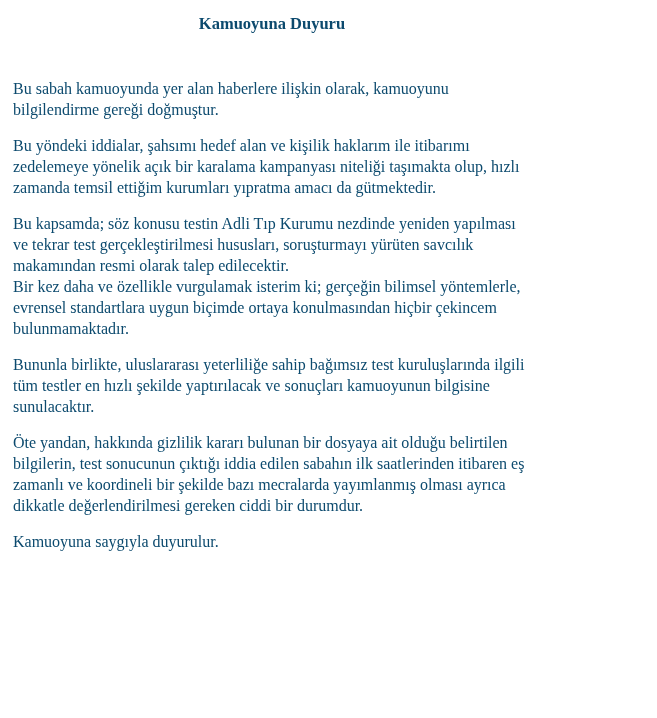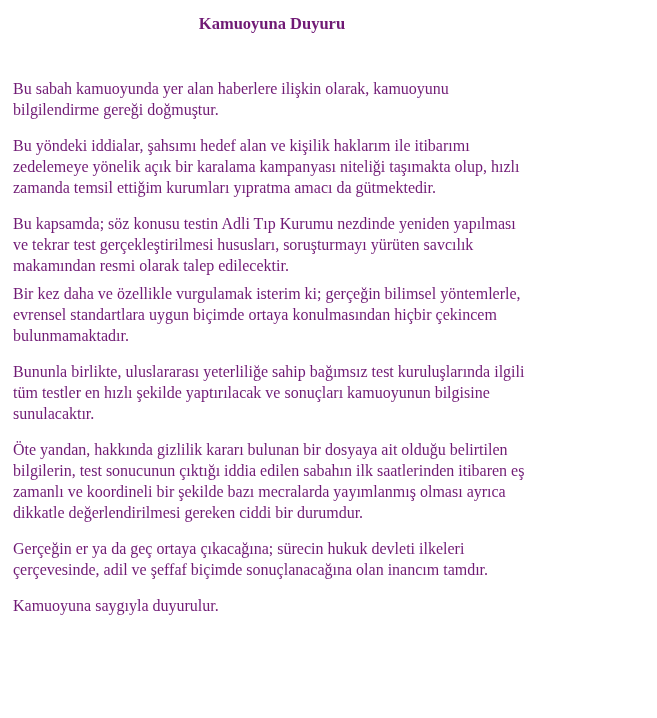--- a/index.html
+++ b/index.html
@@ -5,38 +5,38 @@
   html, body {
     margin: 0;
     padding: 0;
     background: #ffffff;
   }
   .page {
     width: 544px;
     height: 718px;
     box-sizing: border-box;
     background: #ffffff;
-    color: #701a75;
+    color: #0c4a6e;
     font-family: "Liberation Serif", "DejaVu Serif", serif;
     font-size: 16px;
     line-height: 21px;
     padding: 13px 13px 10px 13px;
     overflow: hidden;
   }
   .doc-title {
     text-align: center;
     font-weight: bold;
     font-size: 16.5px;
     margin: 0 0 44px 0;
   }
   .para {
     margin: 0 0 15px 0;
   }
   .para.no-gap-after {
-    margin-bottom: 7px;
+    margin-bottom: 0;
   }
   .bold-word {
     font-weight: bold;
   }
   .closing {
     text-align: left;
     margin: 0;
   }
 </style>
 </head>
@@ -53,17 +53,16 @@
 
 
   <p class="para no-gap-after">Bu kapsamda; söz konusu testin Adli Tıp Kurumu nezdinde yeniden yapılması ve tekrar test gerçekleştirilmesi hususları, soruşturmayı yürüten savcılık makamından resmi olarak talep edilecektir.</p>
 
   <p class="para">Bir kez daha ve özellikle vurgulamak isterim ki; gerçeğin bilimsel yöntemlerle, evrensel standartlara uygun biçimde ortaya konulmasından hiçbir çekincem bulunmamaktadır.</p>
 
   <p class="para">Bununla birlikte, uluslararası yeterliliğe sahip bağımsız test kuruluşlarında ilgili tüm testler en hızlı şekilde yaptırılacak ve sonuçları kamuoyunun bilgisine sunulacaktır.</p>
 
   <p class="para">Öte yandan, hakkında gizlilik kararı bulunan bir dosyaya ait olduğu belirtilen bilgilerin, test sonucunun çıktığı iddia edilen sabahın ilk saatlerinden itibaren eş zamanlı ve koordineli bir şekilde bazı mecralarda yayımlanmış olması ayrıca dikkatle değerlendirilmesi gereken ciddi bir durumdur.</p>
 
-  <p class="para">Gerçeğin er ya da geç ortaya çıkacağına; sürecin hukuk devleti ilkeleri çerçevesinde, adil ve şeffaf biçimde sonuçlanacağına olan inancım tamdır.</p>
 
   <p class="closing">Kamuoyuna saygıyla duyurulur.</p>
 
 </div>
 
 </body></html>

